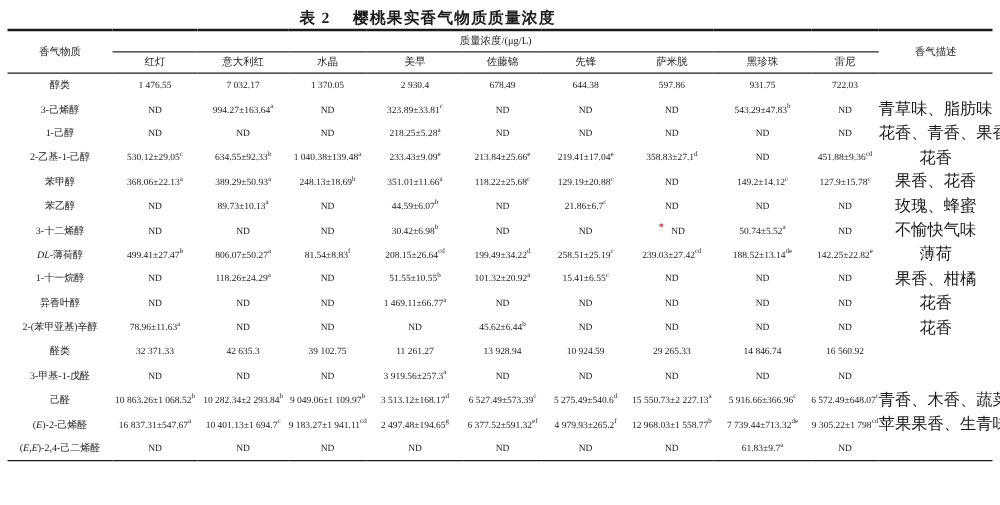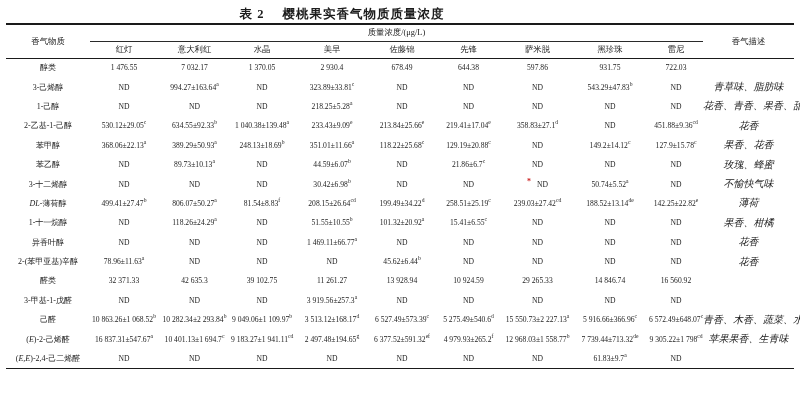--- a/index.html
+++ b/index.html
@@ -30,21 +30,21 @@
   }
   thead th { font-size: 8.4px; font-family: Liberation Serif, serif; }
   tr.span-row th { height: 17px; }
   tr.cultivar-row th { height: 17px; }
   th.conc-span { border-bottom: 1px solid #2a2a2a; }
   thead th { border-bottom-color: #2a2a2a; }
   tr.cultivar-row th, th.rowspan-cell { border-bottom: 1.4px solid #1a1a1a; margin-top: 40px; }
   tbody td { height: 19.4px; font-size: 7.6px; }
   td.compound { font-size: 8px; }
   td.compound.group, tr.group-row td.compound { font-weight: normal; }
-  td.desc { font-size: 10px; font-style: italic; }
+  td.desc { font-size: 13px; }
   sup { font-size: 5.6px; vertical-align: super; line-height: 0; }
   .mark {
     color: #cc2222; font-size: 8px; font-weight: bold;
     margin-right: 6px; position: relative; top: -3px;
   }
   .ital { font-style: italic; }
 </style>
 </head>
 <body>
 

